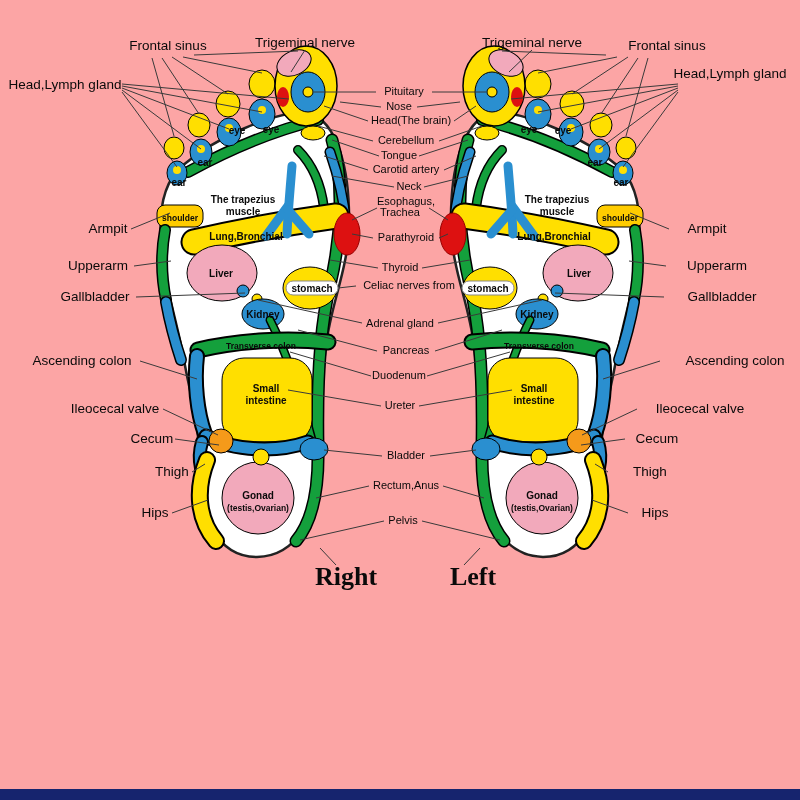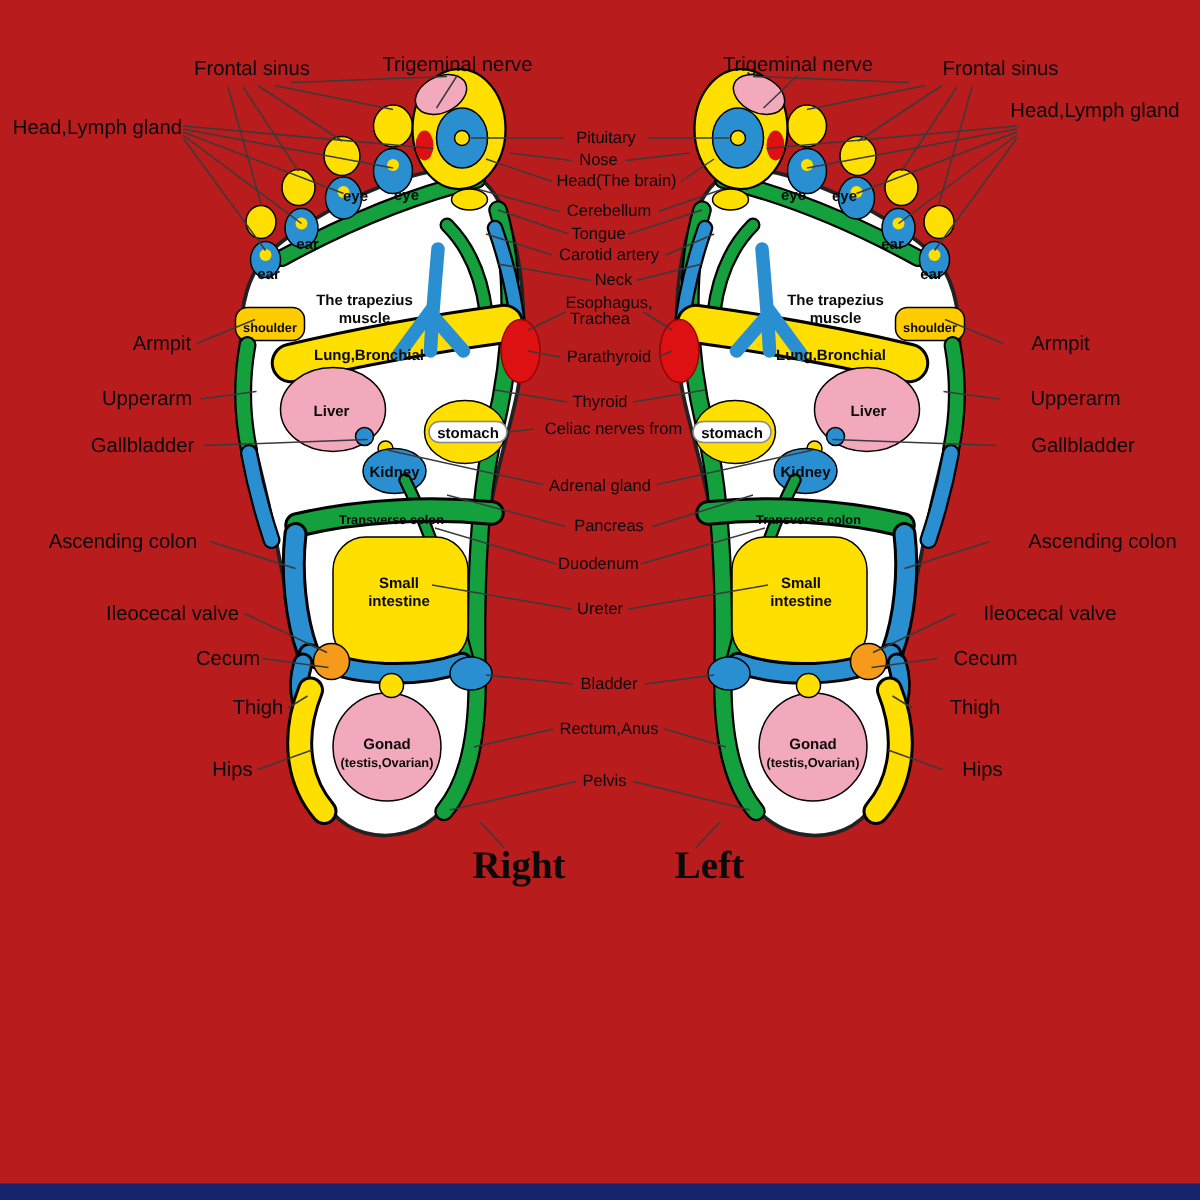--- a/index.html
+++ b/index.html
@@ -1,16 +1,16 @@
 <!DOCTYPE html>
 <html><head>
 <meta charset="utf-8">
 <style>
   html,body{margin:0;padding:0;background:#fff;}
-  .stage{position:relative;width:800px;height:800px;background:#b91c1c;overflow:hidden;
+  .stage{position:relative;width:800px;height:800px;background:#fca5a5;overflow:hidden;
          font-family:"Liberation Sans",sans-serif;}
   svg{display:block;}
   text{fill:#0a0a0a;font-family:"Liberation Sans",sans-serif;}
   .lbl{font-size:13.5px;}
   .ctr{font-size:11px;}
   .zone{font-size:10px;font-weight:700;}
   .zone-sm{font-size:8.5px;font-weight:700;}
   .footname{font-size:26px;font-weight:700;font-family:"Liberation Serif",serif;}
   line{stroke:#3a3a3a;stroke-width:1;}
 </style>

